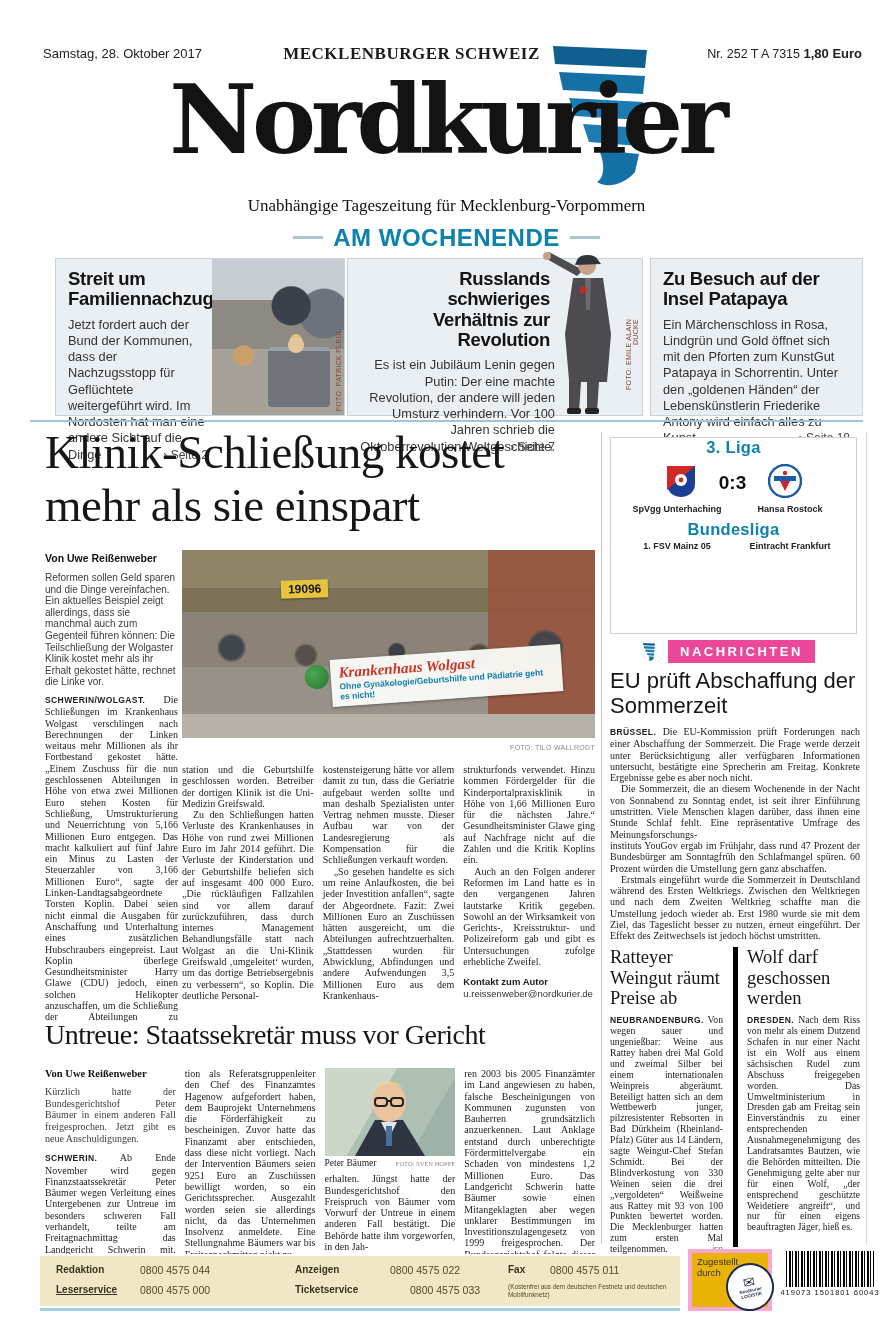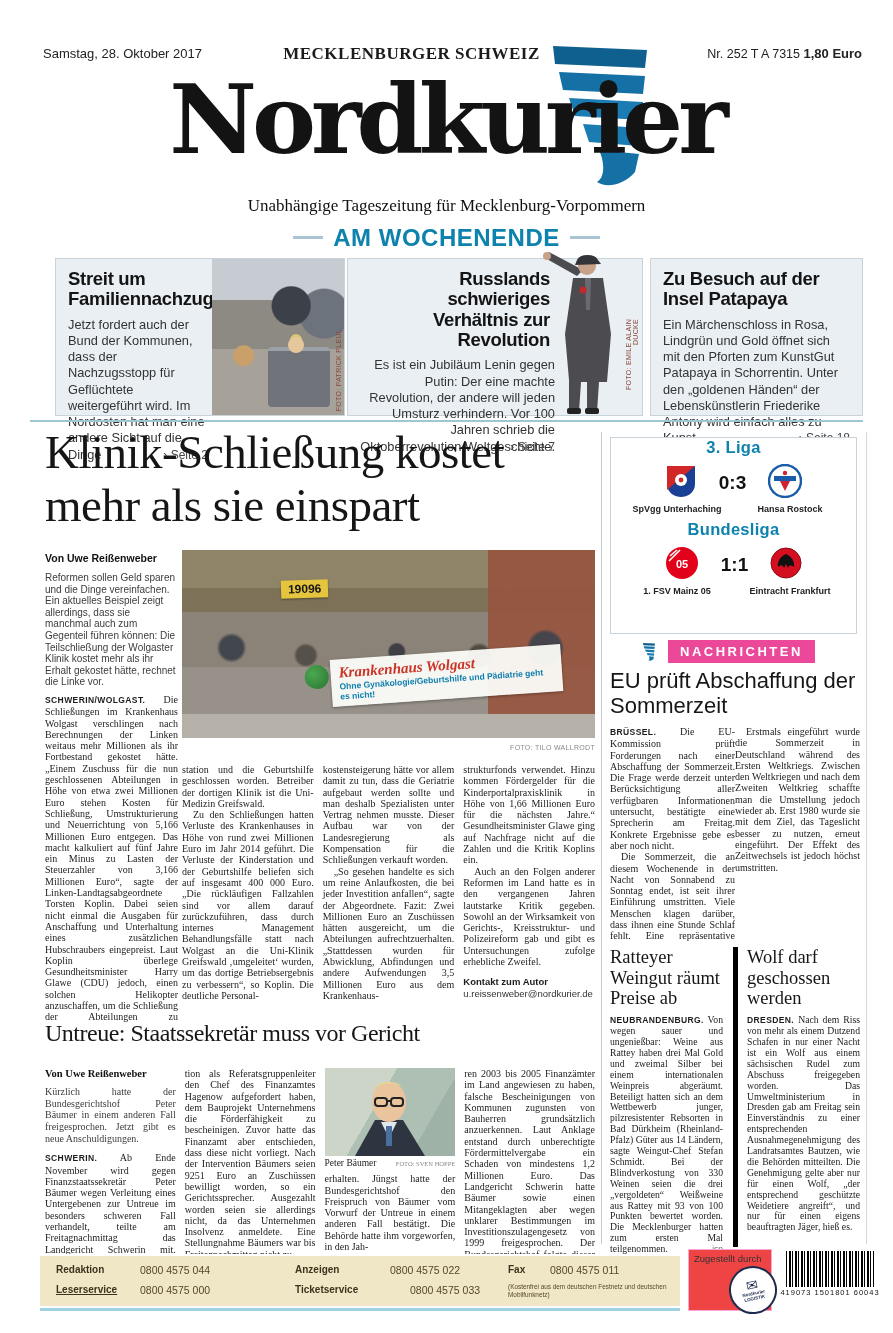--- a/index.html
+++ b/index.html
@@ -103,52 +103,52 @@
   .namesrow{display:flex;justify-content:space-between;padding:2px 14px 6px 14px;}
   .namesrow span{width:104px;font-size:9px;font-weight:bold;color:#222;}
 
   .nk-banner{position:absolute;left:636px;top:640px;height:23px;display:flex;align-items:stretch;}
   .nk-banner .flagbit{background:#fff;display:flex;align-items:center;padding:0 6px 0 0;}
   .nk-banner .bartext{background:#ec4899;color:#fff;font-weight:bold;font-size:13px;
                       letter-spacing:2.5px;line-height:23px;padding:0 12px;}
   .rail-head{font-family:Liberation Sans, sans-serif;font-size:22px;line-height:1.15;color:#161616;}
   .eu-head{position:absolute;left:610px;top:668px;width:250px;}
   .rail-cols{position:absolute;left:610px;top:726px;width:250px;height:216px;overflow:hidden;
-             display:flex;gap:0;}
+             display:flex;gap:0;flex-direction:column;}
   .rail-cols>div{flex:1;}
   .rail-cols .bodytext,.sub-art .bodytext{font-size:9.7px;line-height:10.9px;}
   .sub-row{position:absolute;left:610px;top:947px;width:250px;height:300px;display:flex;gap:10px;}
   .sub-art{flex:1;}
   .sub-art h3{margin:0 0 6px 0;font-family:"Liberation Serif",serif;font-weight:normal;
               font-size:18.5px;line-height:1.12;color:#161616;}
   .sub-art .abody{height:252px;overflow:hidden;}
   .sig{float:right;color:#777;font-family:"Liberation Sans",sans-serif;font-size:8.5px;}
 
   
   .headline2{position:absolute;left:45px;top:1020px;width:556px;
-             font-family:"Liberation Serif",serif;font-size:24px;line-height:1.1;
+             font-family:"Liberation Serif",serif;font-size:28px;line-height:1.1;
              letter-spacing:-.5px;color:#161616;white-space:nowrap;}
   .cols-a2{position:absolute;left:45px;top:1068px;width:550px;height:186px;overflow:hidden;
            display:flex;gap:9px;}
   .cols-a2>div{flex:1;}
   .a2-lead{margin:7px 0 8px 0;}
   .photo-b{width:100%;height:88px;overflow:hidden;position:relative;
            background:linear-gradient(120deg,#ccd5c8 0 40%,#aebfb3 40% 75%,#9fb2a8 75%);}
   .cap-b{display:flex;justify-content:space-between;align-items:baseline;
          font-size:9.5px;color:#222;margin:2px 0 4px 0;}
   .cap-b .cr{font-size:6.5px;color:#8a8a8a;}
 
   
   .footbox{position:absolute;left:40px;top:1256px;width:640px;height:50px;background:#f0e7c6;}
   .footbox .fl{position:absolute;font-weight:bold;font-size:10px;color:#3a331d;}
   .footbox .fv{position:absolute;font-size:10.5px;color:#55492a;}
   .fnote{position:absolute;left:468px;top:27px;width:160px;font-size:6.4px;line-height:1.25;color:#55492a;}
   .foot-teal{position:absolute;left:40px;top:1308px;width:640px;height:3px;background:#9fd3e3;}
-  .delivery{position:absolute;left:688px;top:1249px;width:84px;height:62px;border:1px solid #f9a8d4;
-            background:#ef4444;box-sizing:border-box;padding:4px 5px;font-size:9.5px;color:#333;line-height:1.15;}
+  .delivery{position:absolute;left:688px;top:1249px;width:84px;height:62px;border:4px solid #f9a8d4;
+            background:#eab308;box-sizing:border-box;padding:4px 5px;font-size:9.5px;color:#333;line-height:1.15;}
   .logcircle{position:absolute;right:-6px;bottom:-4px;width:44px;height:44px;border-radius:50%;
              background:#fff;border:2px solid #1d2c4e;display:flex;flex-direction:column;
              align-items:center;justify-content:center;transform:rotate(-12deg);}
   .logcircle .env{font-family:"DejaVu Sans",sans-serif;font-size:14px;color:#1d2c4e;line-height:1;}
   .logcircle .lgtext{font-size:4.5px;font-weight:bold;color:#1d2c4e;text-align:center;line-height:1.1;}
   .barcode{position:absolute;left:780px;top:1249px;width:100px;height:58px;background:#fff;text-align:center;}
   .bars{height:36px;margin:2px 6px 1px 6px;
         background:repeating-linear-gradient(90deg,#000 0 1px,#fff 1px 3px,#000 3px 5px,#fff 5px 6px);}
   .bcnum{font-size:7.5px;letter-spacing:1px;color:#111;}
 </style>
@@ -290,36 +290,20 @@
           <path d="M12 17 L22 17 L17 27 Z" fill="#cf2233"></path>
           <circle cx="17" cy="9" r="2.2" fill="#cf2233"></circle>
         </svg>
       </span>
     </div>
     <div class="namesrow">
       <span>SpVgg Unterhaching</span>
       <span>Hansa Rostock</span>
     </div>
     <div class="ltitle">Bundesliga</div>
-    <div class="matchrow">
-      <span>
-        <svg width="34" height="34" viewBox="0 0 34 34">
-          <circle cx="17" cy="17" r="16" fill="#e2001a"></circle>
-          <path d="M5 10 L12 4 M4 15 L15 4" stroke="#fff" stroke-width="1.6"></path>
-          <text x="17" y="22" font-family="Liberation Sans, sans-serif" font-size="11" font-weight="bold" fill="#fff" text-anchor="middle">05</text>
-        </svg>
-      </span>
-      <span class="score">1:1</span>
-      <span>
-        <svg width="32" height="34" viewBox="0 0 32 34">
-          <circle cx="16" cy="17" r="15" fill="#d40f1f" stroke="#8c0a14" stroke-width="1"></circle>
-          <path d="M16 8 C11 10 7 15 8 21 C11 19 13 19 14 22 L16 18 L18 22 C19 19 21 19 24 21 C25 15 21 10 16 8 Z" fill="#111"></path>
-        </svg>
-      </span>
-    </div>
     <div class="namesrow">
       <span>1. FSV Mainz 05</span>
       <span>Eintracht Frankfurt</span>
     </div>
   </div>
 
   <div class="nk-banner">
     <span class="flagbit">
       <svg width="26" height="18" viewBox="0 0 94 142">
         <polygon points="0,0 94,4 92,22 2,18" fill="#10608f"></polygon>
@@ -332,20 +316,21 @@
     <span class="bartext">NACHRICHTEN</span>
   </div>
 
   <div class="rail-head eu-head">EU prüft Abschaffung der Sommerzeit</div>
   <div class="rail-cols bodytext">
     <div>
       <p><span class="city">BRÜSSEL.</span> <span>Die EU-Kommission prüft Forderungen nach einer Abschaffung der Sommerzeit. Die Frage werde derzeit unter Berücksichtigung aller verfügbaren Informationen untersucht, bestätigte eine Sprecherin am Freitag. Konkrete Ergebnisse gebe es aber noch nicht.</span></p>
       <p class="ind">Die Sommerzeit, die an diesem Wochenende in der Nacht von Sonnabend zu Sonntag endet, ist seit ihrer Einführung umstritten. Viele Menschen klagen darüber, dass ihnen eine Stunde Schlaf fehlt. Eine repräsentative Umfrage des Meinungsforschungs-</p>
     </div>
     <div>
+      <p>instituts YouGov ergab im Frühjahr, dass rund 47 Prozent der Bundesbürger am Sonntagfrüh den Schlafmangel spüren. 60 Prozent würden die Umstellung gern ganz abschaffen.</p>
       <p class="ind">Erstmals eingeführt wurde die Sommerzeit in Deutschland während des Ersten Weltkriegs. Zwischen den Weltkriegen und nach dem Zweiten Weltkrieg schaffte man die Umstellung jedoch wieder ab. Erst 1980 wurde sie mit dem Ziel, das Tageslicht besser zu nutzen, erneut eingeführt. Der Effekt des Zeitwechsels ist jedoch höchst umstritten.</p>
     </div>
   </div>
 
   <div class="sub-row">
     <div class="sub-art">
       <h3>Ratteyer Weingut räumt Preise ab</h3>
       <div class="abody bodytext">
         <p>
           <span class="city">NEUBRANDENBURG.</span>

